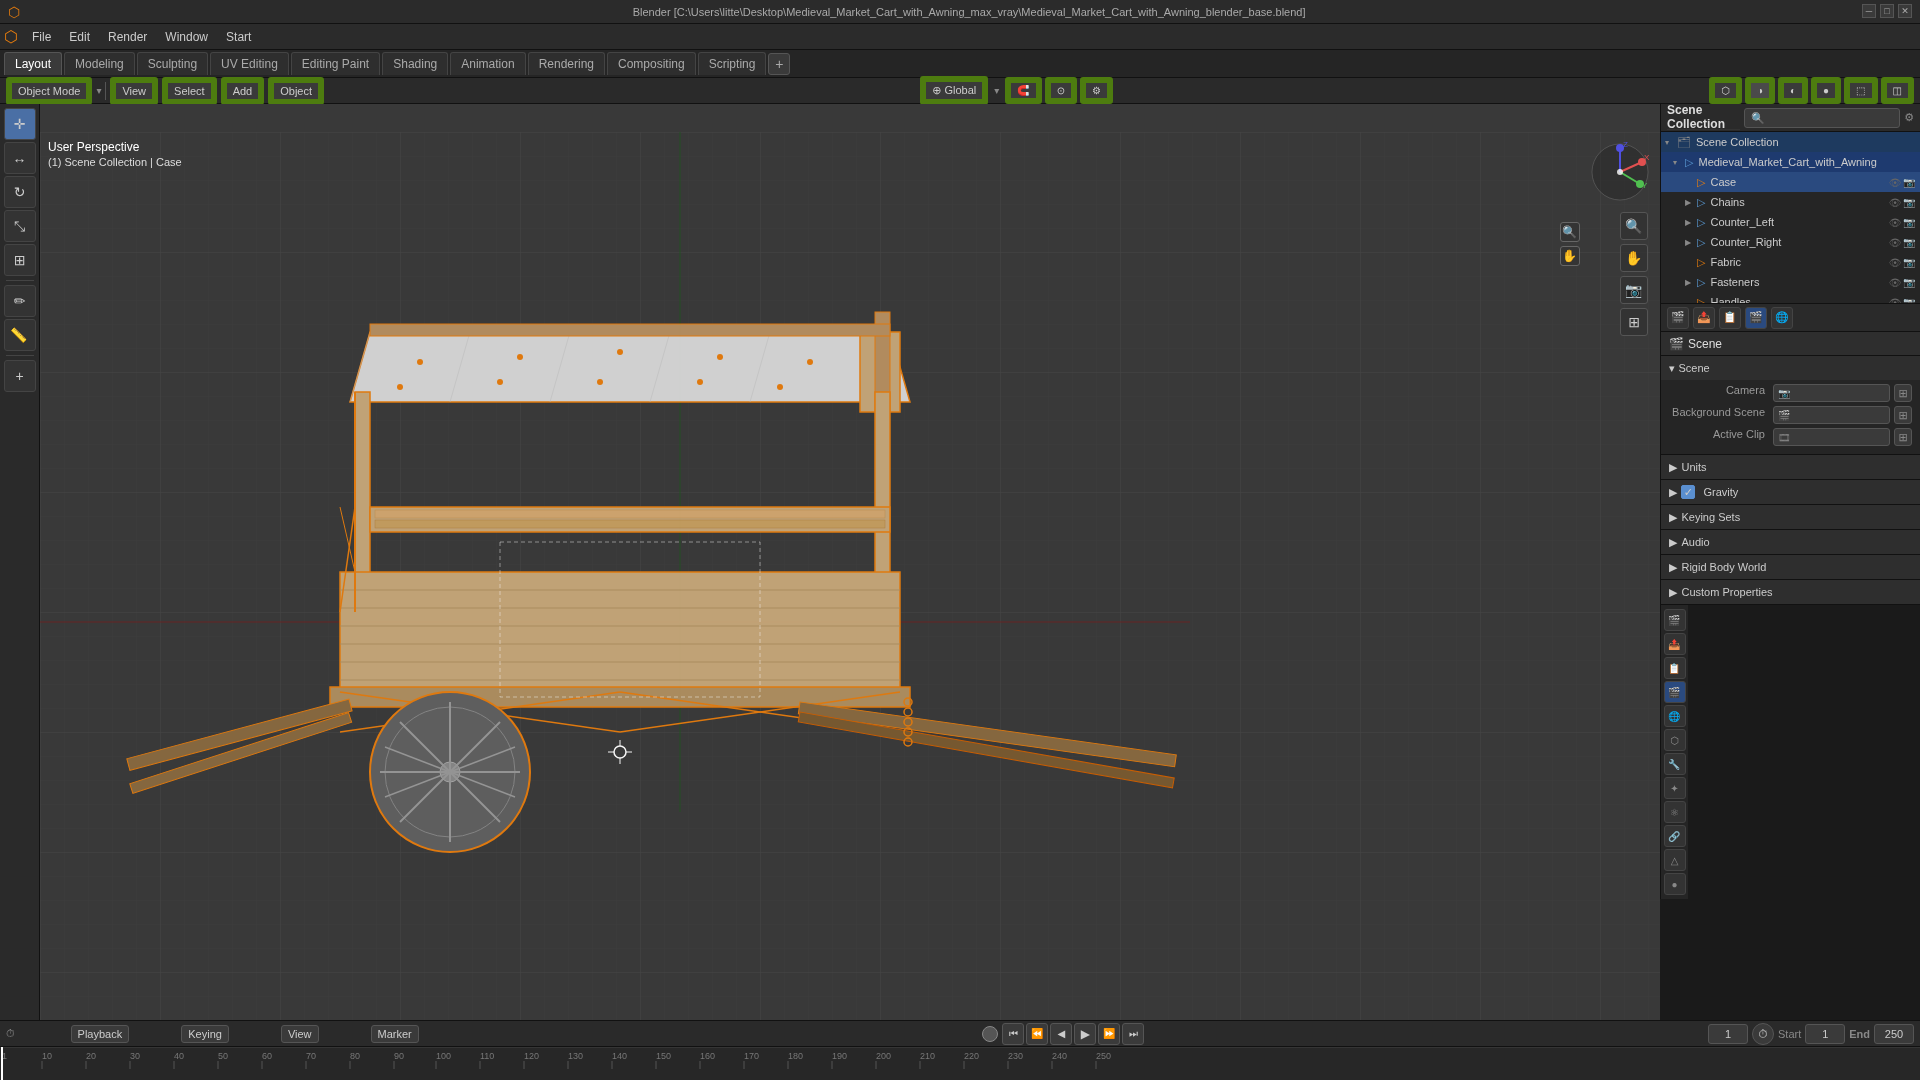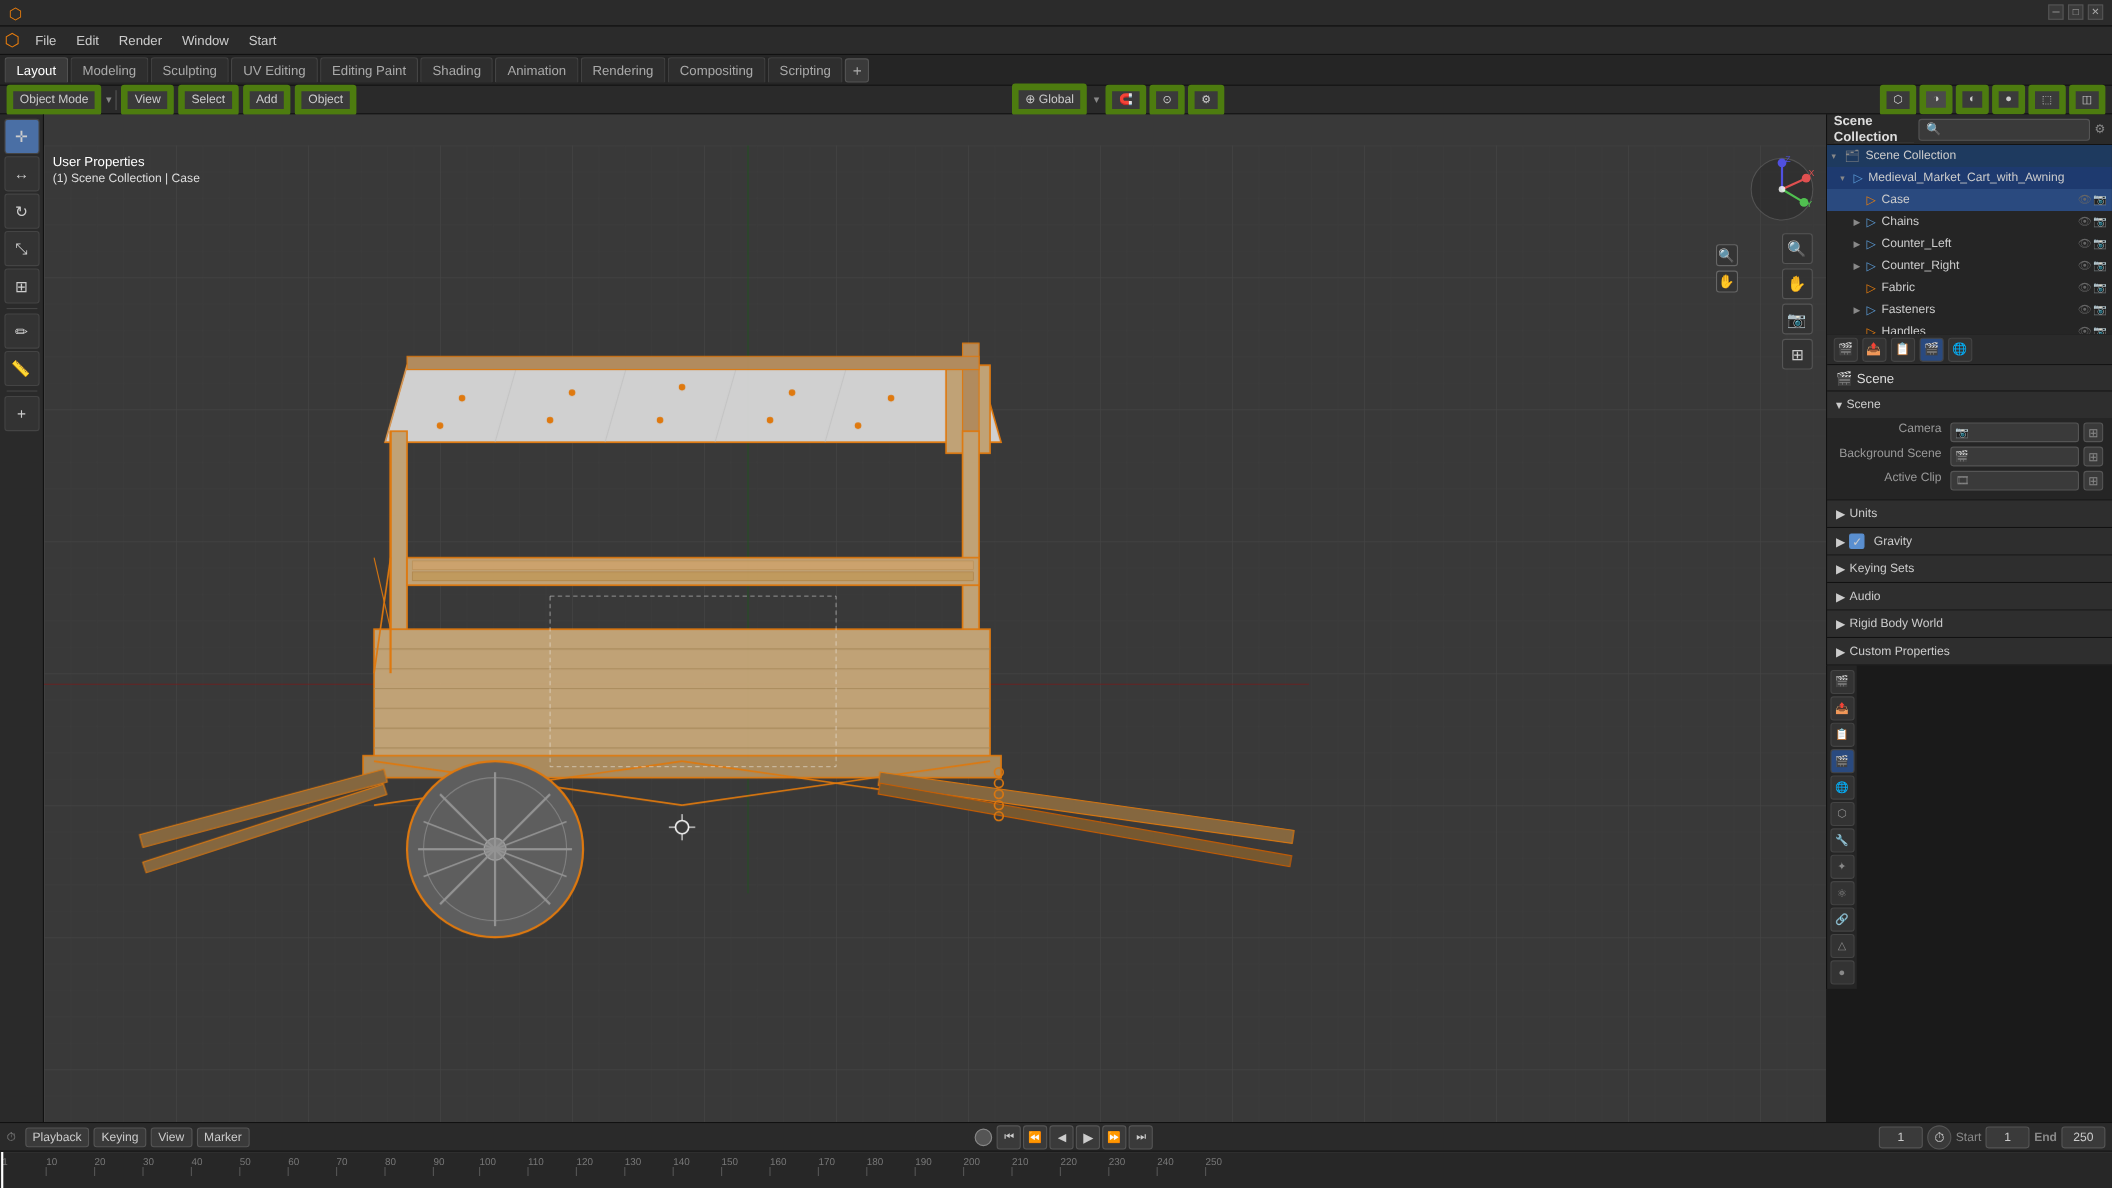--- a/index.html
+++ b/index.html
@@ -389,20 +389,21 @@
       border-bottom: 1px solid #111;
     }
     .timeline-btn {
       padding: 2px 6px;
       font-size: 11px;
       background: #3a3a3a;
       border: 1px solid #555;
       border-radius: 3px;
       color: #ccc;
       cursor: pointer;
+      margin-left: 48px;
     }
     #timeline-track {
       position: relative;
       height: 34px;
       background: #272727;
       overflow: hidden;
     }
 
     
     .outliner-scene-header {
@@ -459,20 +460,21 @@
     .properties-sidebar-btn.active {
       background: #2a4a7f;
       color: #fff;
     }
   </style>
 </head>
 <body>
 
 <div id="title-bar">
   <span style="color:#e87d0d;font-size:14px;margin-right:6px;">⬡</span>
+  <span class="title-text">Blender [C:\Users\litte\Desktop\Medieval_Market_Cart_with_Awning_max_vray\Medieval_Market_Cart_with_Awning_blender_base.blend]</span>
   <div class="window-controls">
     <div class="win-btn">─</div>
     <div class="win-btn">□</div>
     <div class="win-btn">✕</div>
   </div>
 </div>
 
 <div id="menu-bar">
   <span style="color:#e87d0d;font-size:16px;margin-right:4px;">⬡</span>
   <div class="menu-item">File</div>
@@ -646,21 +648,21 @@
             <circle cx="588" cy="370" r="4"></circle>
             <circle cx="588" cy="380" r="4"></circle>
             <circle cx="588" cy="390" r="4"></circle>
             <circle cx="588" cy="400" r="4"></circle>
             <circle cx="588" cy="410" r="4"></circle>
           </g>
         </g>
       </svg>
 
       <div class="viewport-label">
-        <div class="label-top">User Properties</div>
+        <div class="label-top">User Perspective</div>
         <div class="label-bottom">(1) Scene Collection | Case</div>
       </div>
 
       <div style="position:absolute;top:10px;right:10px;">
         <svg width="60" height="60">
           <circle cx="30" cy="30" r="28" fill="rgba(40,40,40,0.5)" stroke="rgba(150,150,150,0.3)" stroke-width="1"></circle>
 
           <line x1="30" y1="30" x2="52" y2="20" stroke="#e05050" stroke-width="2"></line>
           <circle cx="52" cy="20" r="4" fill="#e05050"></circle>
           <text x="54" y="18" font-size="8" fill="#e05050">X</text>

